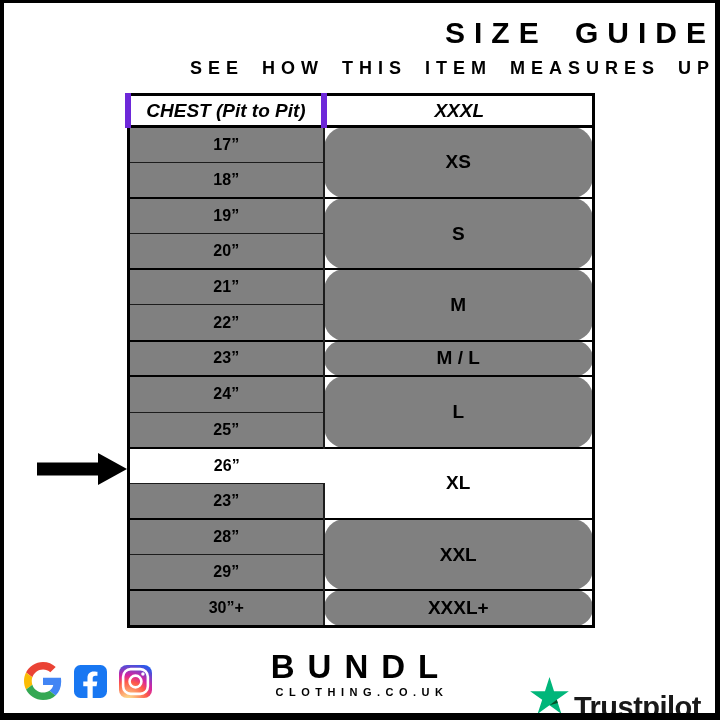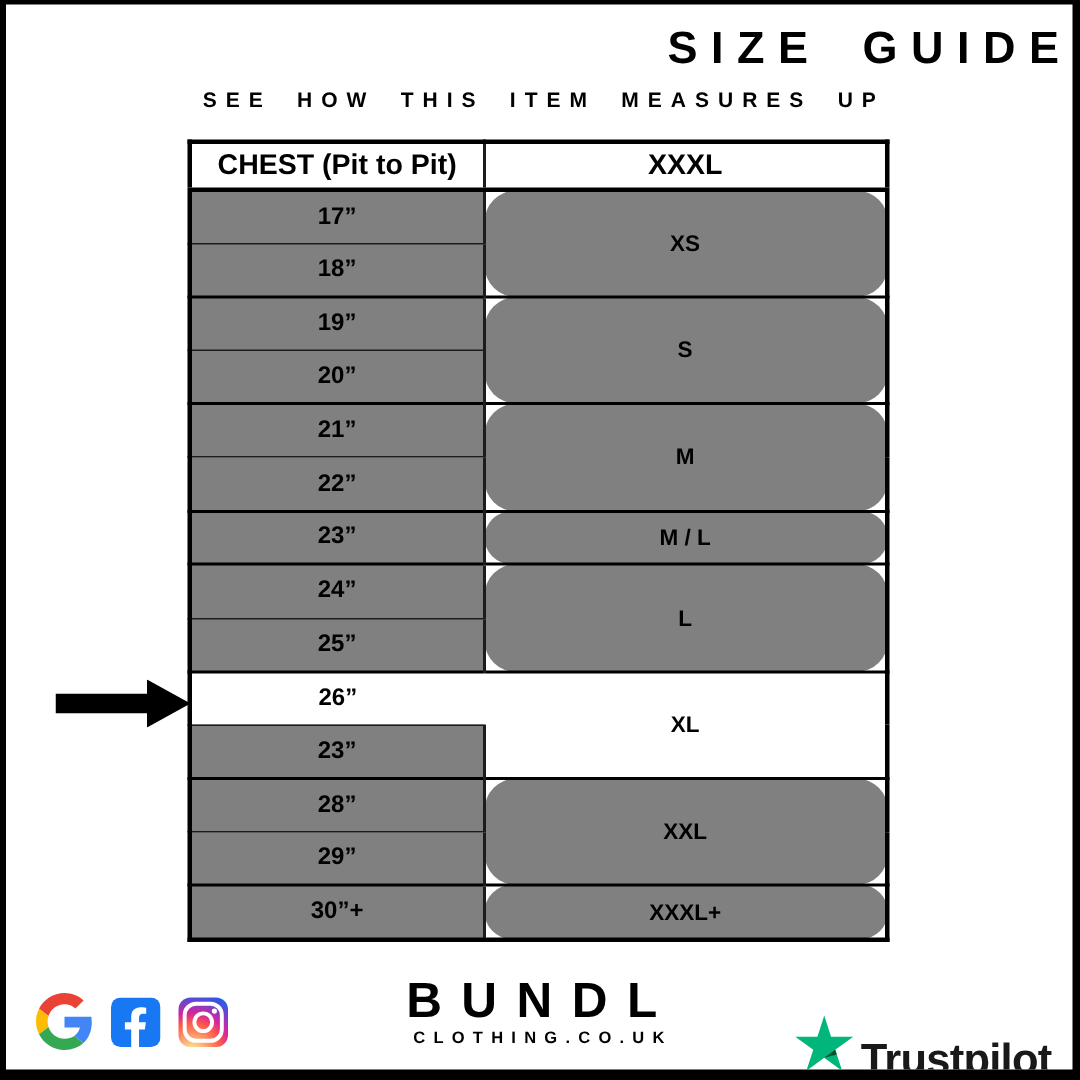--- a/index.html
+++ b/index.html
@@ -22,22 +22,22 @@
     text-align: right;
     font-size: 30px;
     font-weight: 700;
     letter-spacing: 9px;
     word-spacing: 10px;
     padding-left: 9px;
   }
   .subtitle {
     position: absolute;
     top: 55px; left: 0; right: 0;
-    text-align: center;
-    font-size: 14px;
+    text-align: right;
+    font-size: 18px;
     font-weight: 700;
     letter-spacing: 6px;
     word-spacing: 7px;
     padding-left: 6px;
   }
   table.size-table {
     position: absolute;
     left: 121px; top: 90px;
     width: 465px;
     border-collapse: collapse;
@@ -47,37 +47,38 @@
   .size-table col.c-chest { width: 196px; }
   .size-table col.c-size  { width: 269px; }
   .size-table th {
     height: 32px;
     background: #fff;
     font-size: 19px;
     font-weight: 700;
     text-align: center;
     vertical-align: middle;
     border-bottom: 3px solid #000;
-    border-left: 2px solid #6d28d9;
+    border-left: 6px solid #6d28d9;
     border-right: 2px solid #1c1c1c;
+    font-style: italic;
   }
   .size-table td {
     height: 35.7px;
     background: #808080;
     font-weight: 700;
     text-align: center;
     vertical-align: middle;
     border-top: 1.5px solid #1c1c1c;
     border-bottom: 1.5px solid #1c1c1c;
     border-left: 2px solid #1c1c1c;
     border-right: 2px solid #1c1c1c;
     padding: 0;
   }
   .size-table td.chest-cell { font-size: 16px; }
-  .size-table td.size-cell  { font-size: 15px; border-radius: 21px; }
+  .size-table td.size-cell  { font-size: 19px; border-radius: 21px; }
   .size-table td.group-start { border-top: 2.5px solid #000; }
   .size-table td.hl { background: #ffffff; }
   .size-table td.hl-chest { border-right: none; }
   .size-table td.hl-size  { border-left: none; }
   .arrow-indicator {
     position: absolute;
     left: 33px; top: 450px;
     width: 90px; height: 32px;
   }
   .footer-social {

